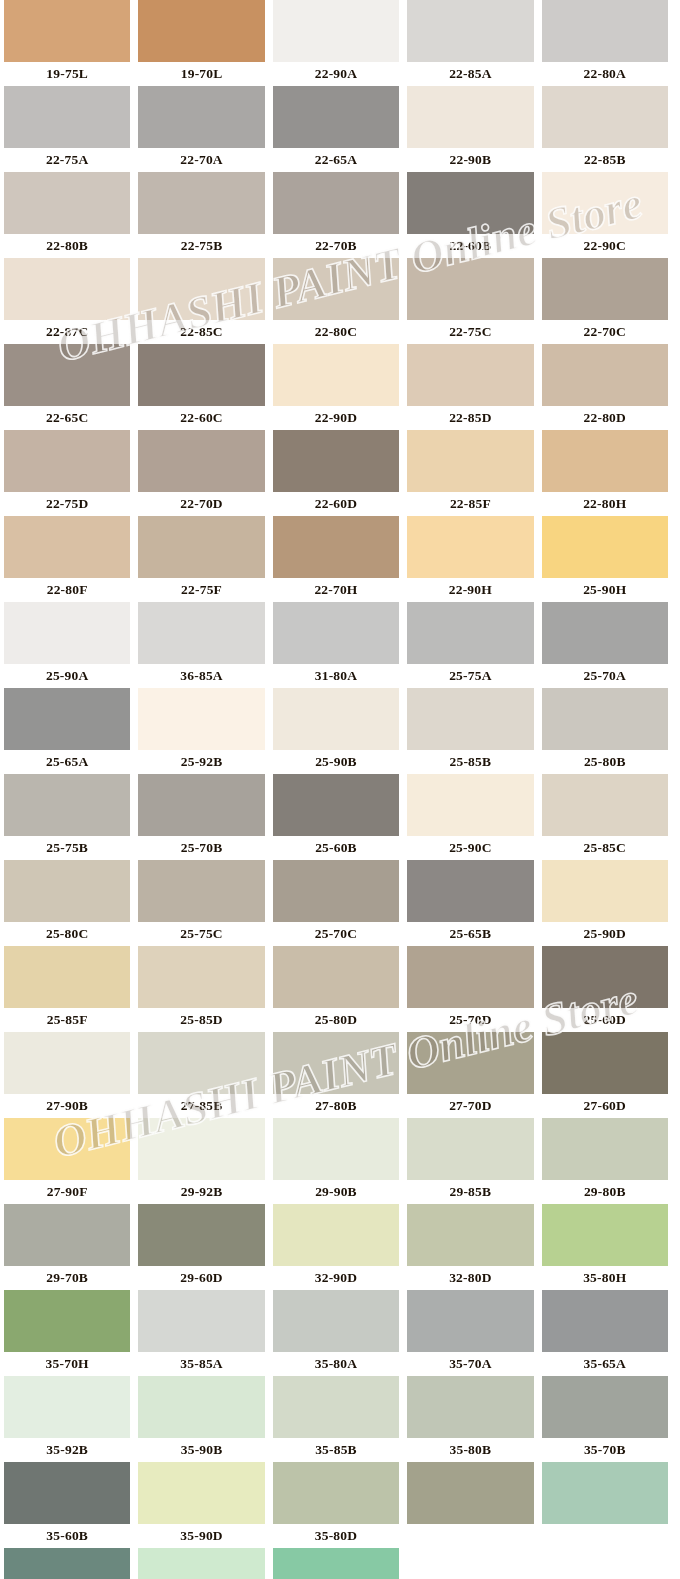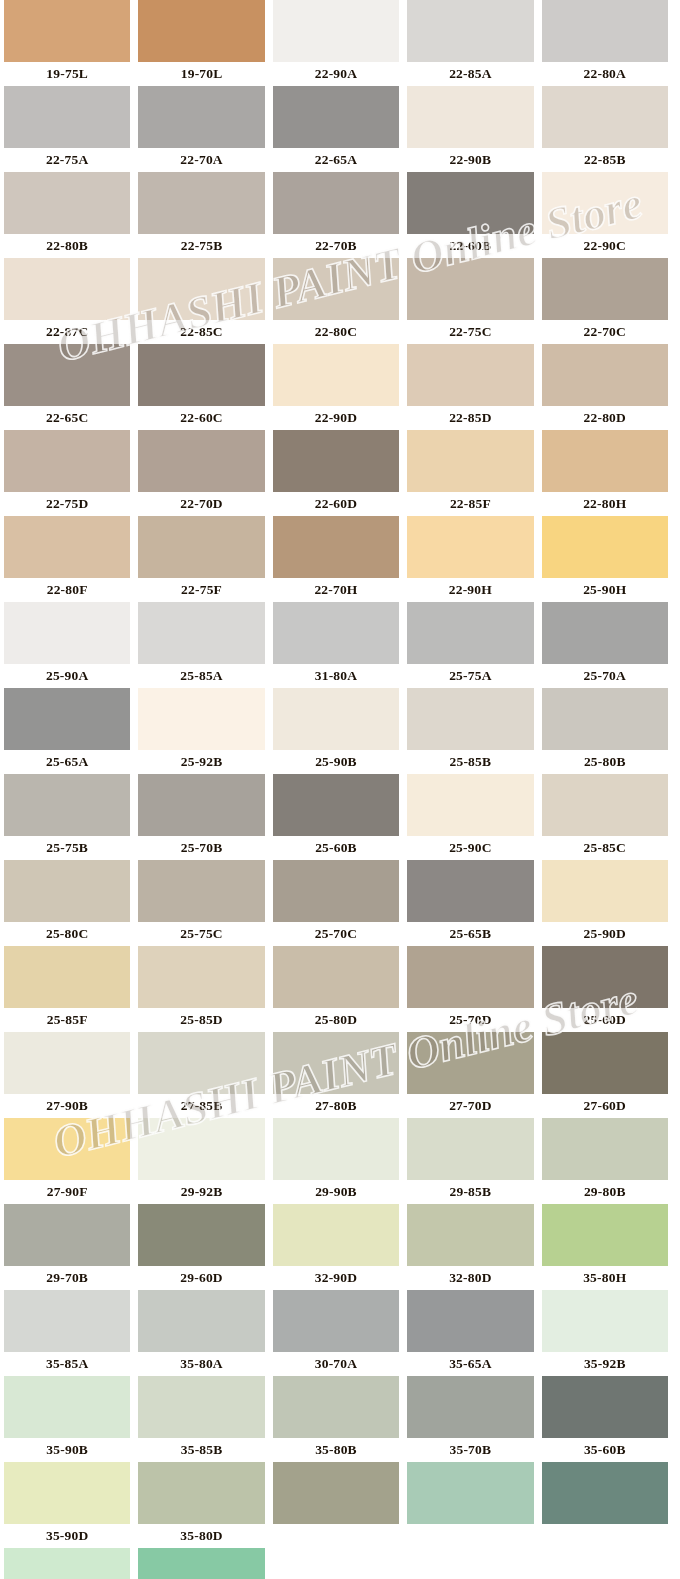--- a/index.html
+++ b/index.html
@@ -236,21 +236,21 @@
       <div class="cell">
         <div class="swatch" style="background-color: rgb(248, 213, 129);"></div>
         <div class="label">25-90H</div>
       </div>
       <div class="cell">
         <div class="swatch" style="background-color: rgb(238, 236, 234);"></div>
         <div class="label">25-90A</div>
       </div>
       <div class="cell">
         <div class="swatch" style="background-color: rgb(217, 216, 214);"></div>
-        <div class="label">25-85A</div>
+        <div class="label">36-85A</div>
       </div>
       <div class="cell">
         <div class="swatch" style="background-color: rgb(199, 199, 198);"></div>
         <div class="label">31-80A</div>
       </div>
       <div class="cell">
         <div class="swatch" style="background-color: rgb(187, 187, 186);"></div>
         <div class="label">25-75A</div>
       </div>
       <div class="cell">
@@ -391,30 +391,34 @@
       </div>
       <div class="cell">
         <div class="swatch" style="background-color: rgb(195, 199, 171);"></div>
         <div class="label">32-80D</div>
       </div>
       <div class="cell">
         <div class="swatch" style="background-color: rgb(183, 209, 145);"></div>
         <div class="label">35-80H</div>
       </div>
       <div class="cell">
+        <div class="swatch" style="background-color: rgb(138, 168, 111);"></div>
+        <div class="label">35-70H</div>
+      </div>
+      <div class="cell">
         <div class="swatch" style="background-color: rgb(213, 215, 211);"></div>
         <div class="label">35-85A</div>
       </div>
       <div class="cell">
         <div class="swatch" style="background-color: rgb(198, 202, 196);"></div>
         <div class="label">35-80A</div>
       </div>
       <div class="cell">
         <div class="swatch" style="background-color: rgb(171, 174, 173);"></div>
-        <div class="label">30-70A</div>
+        <div class="label">35-70A</div>
       </div>
       <div class="cell">
         <div class="swatch" style="background-color: rgb(151, 153, 154);"></div>
         <div class="label">35-65A</div>
       </div>
       <div class="cell">
         <div class="swatch" style="background-color: rgb(227, 238, 225);"></div>
         <div class="label">35-92B</div>
       </div>
       <div class="cell">

